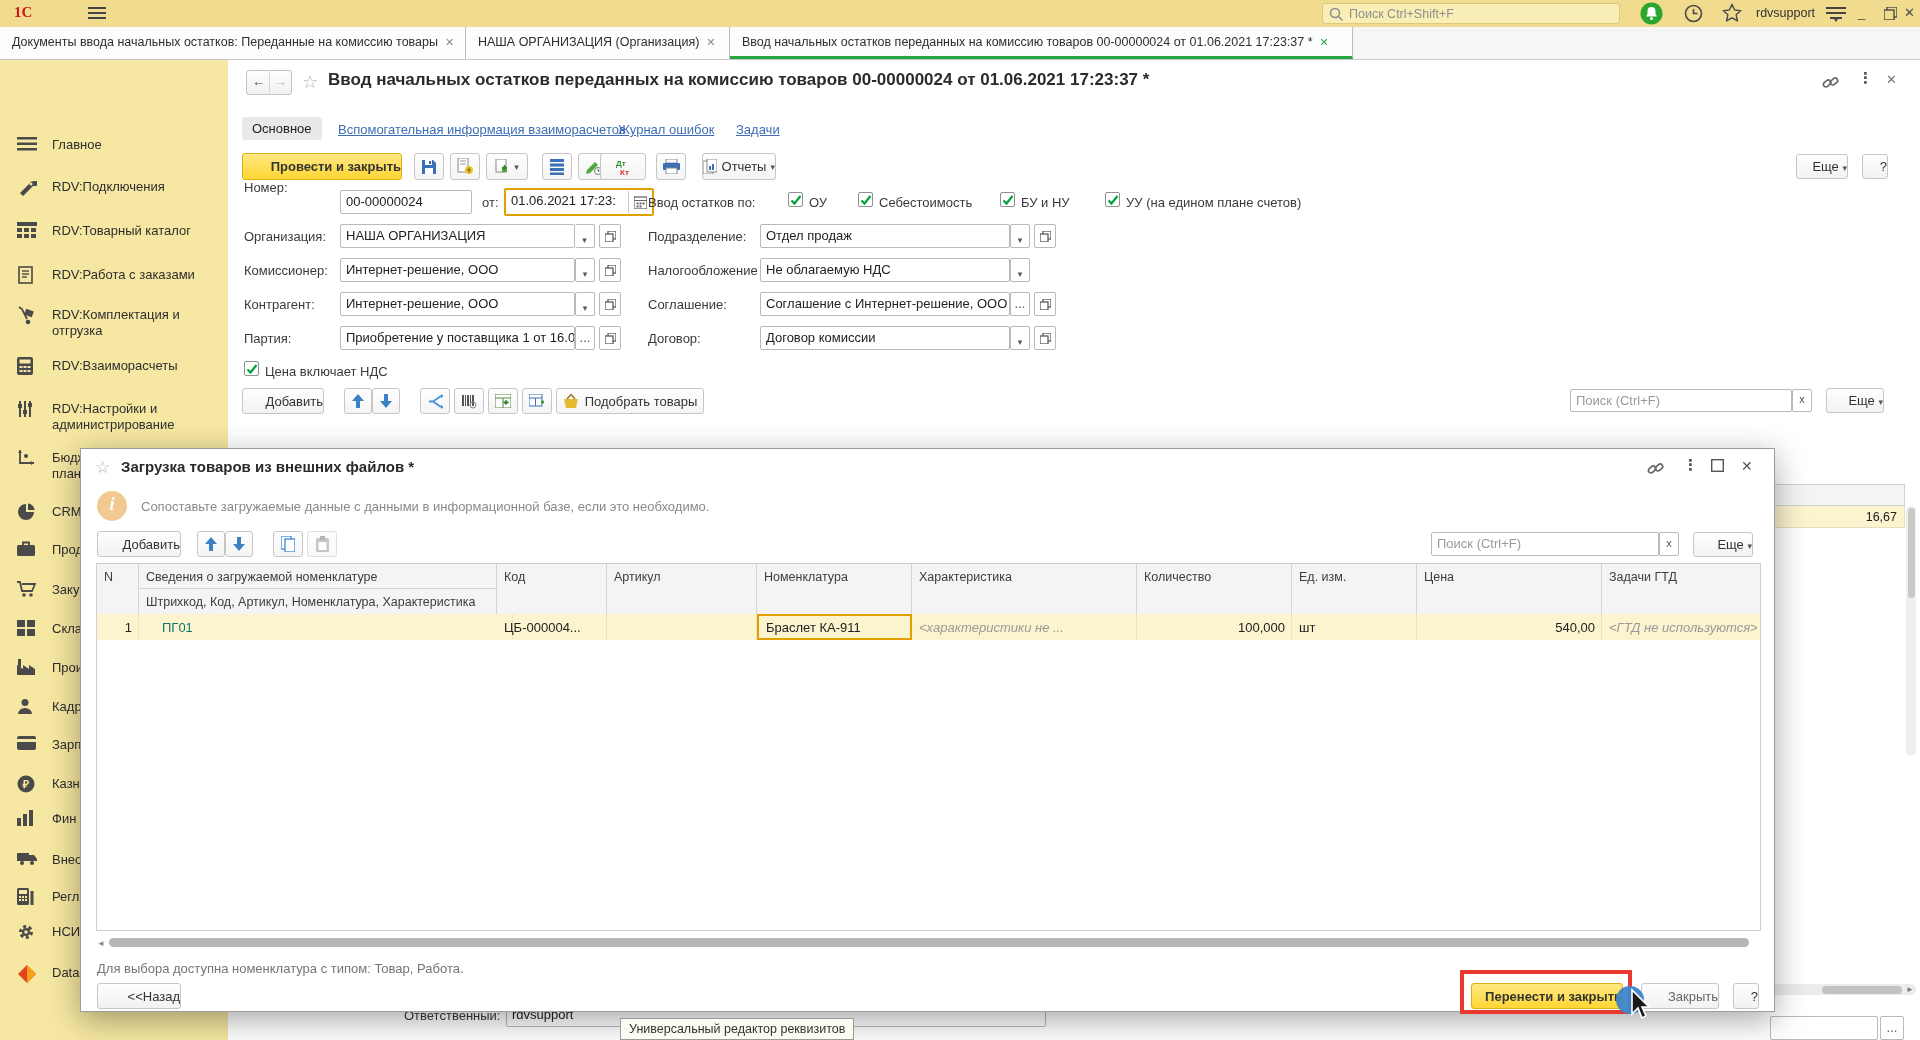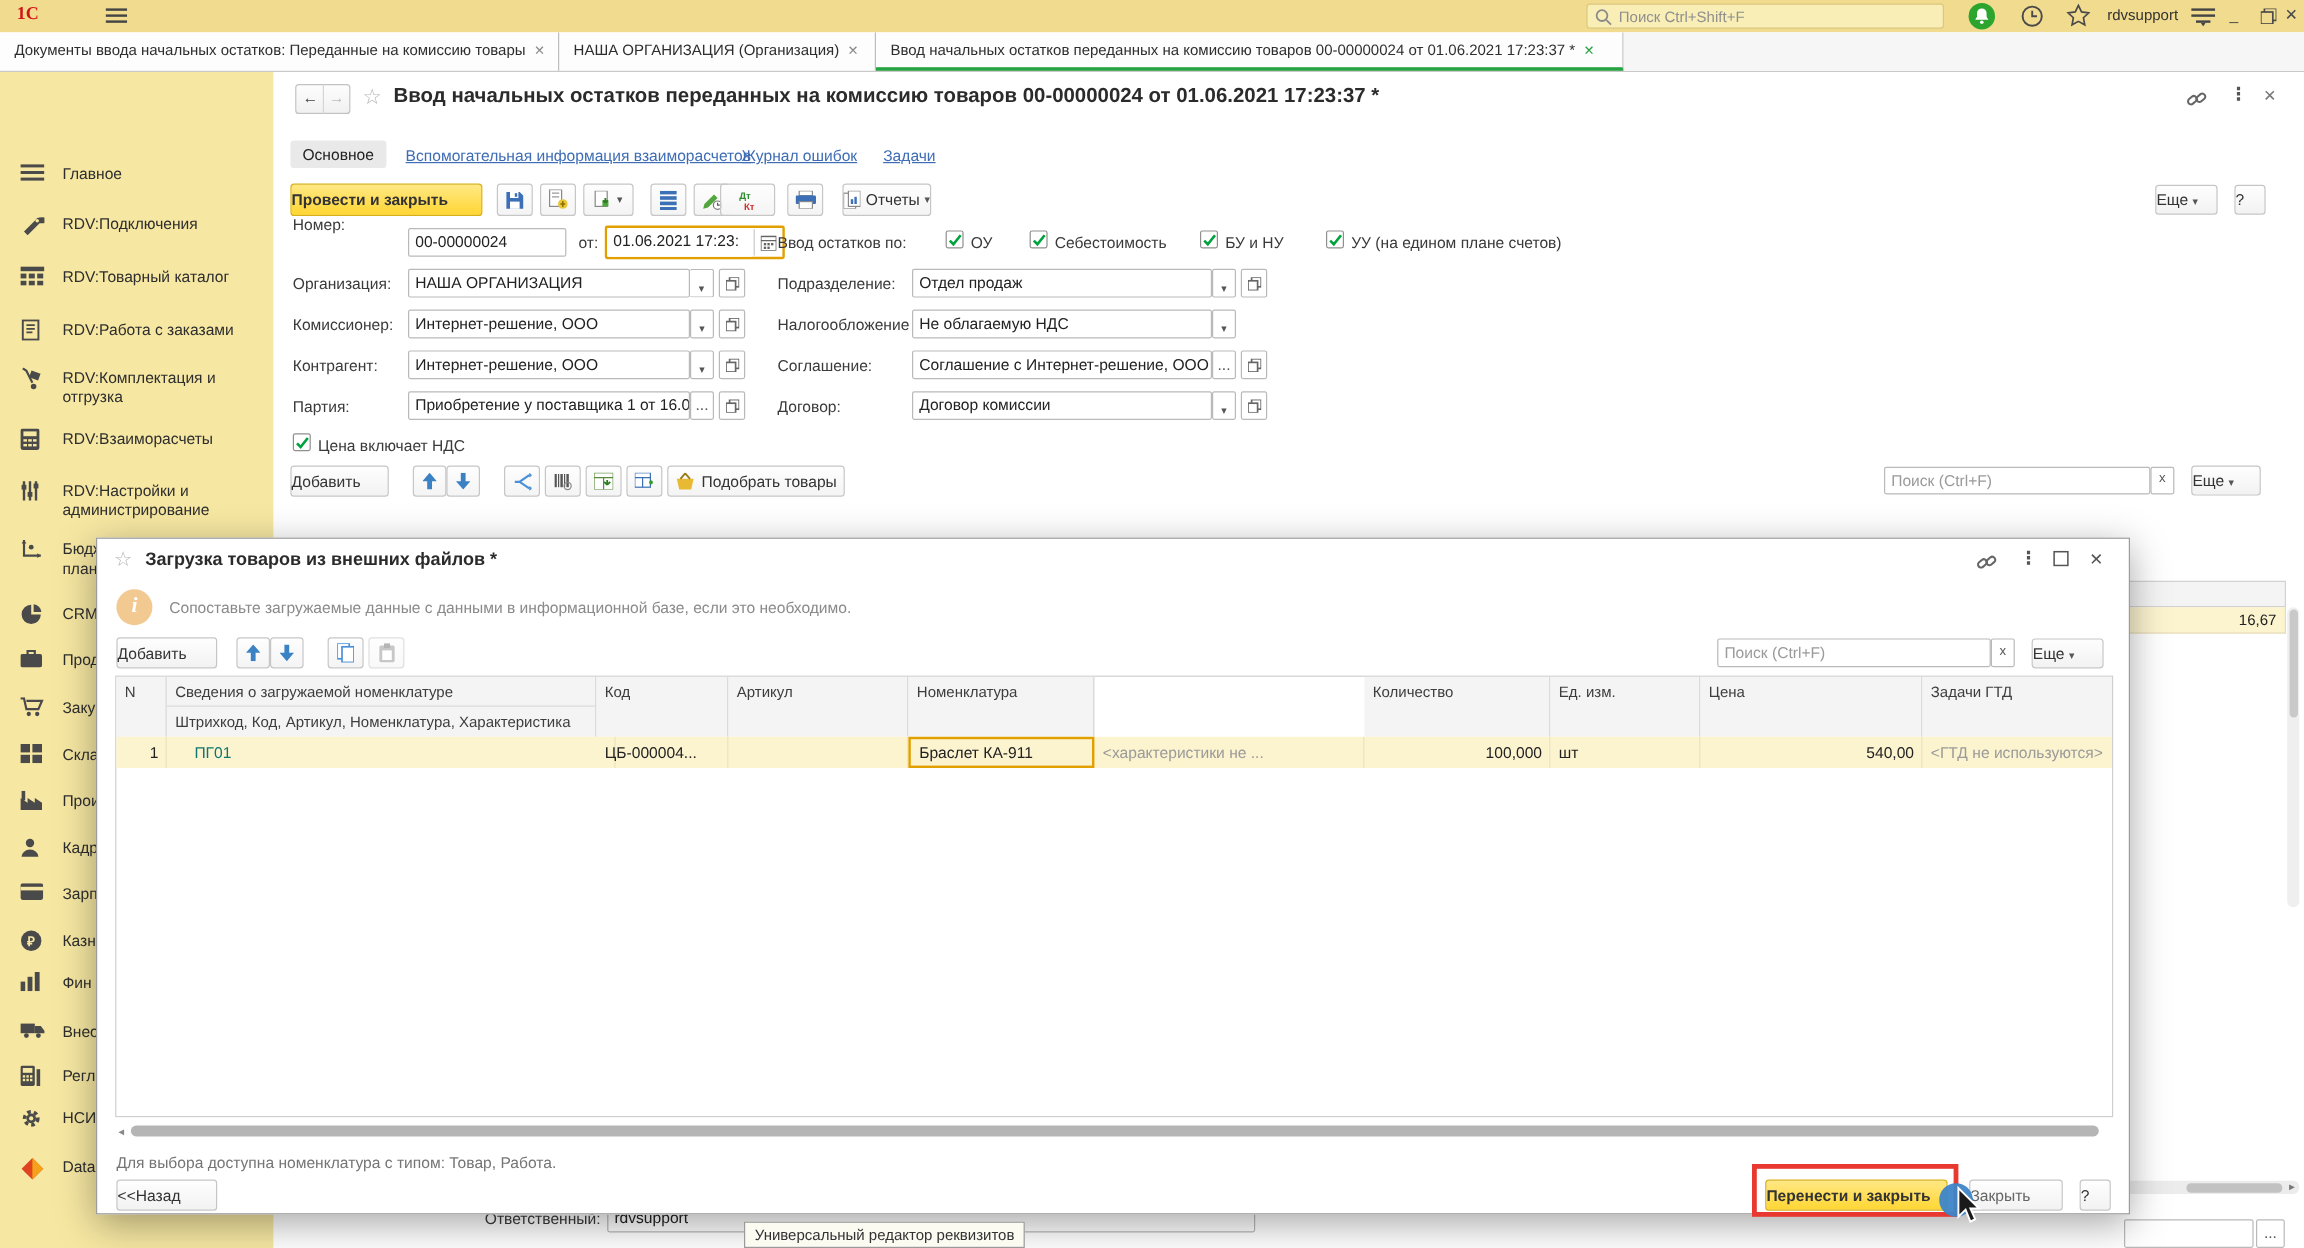--- a/index.html
+++ b/index.html
@@ -21,36 +21,36 @@
   .tab .x { color:#8a8a8a; margin-left:7px; font-size:11px; }
   .tab.active { border-bottom:3px solid #27a343; }
   .tab.active .x { color:#27a343; }
   .tabrest { position:absolute; top:0; left:1353px; width:567px; height:32px; background:#f6f6f6; }
   
   #sidebar { left:0; top:60px; width:228px; height:980px; background:#f6e7a2; z-index:1; }
   .side-item { position:absolute; left:0; width:228px; cursor:pointer; }
   .side-item .sic { position:absolute; left:17px; top:0; width:22px; height:20px; }
   .side-item .slb { position:absolute; left:52px; top:1px; width:170px; font-size:13px; color:#2e2e2e; line-height:16px; }
   
-  .btn { position:absolute; background:linear-gradient(#fefefe,#f2f2f2); border:1px solid #c6c6c6; border-radius:3px; text-align:left; color:#333; cursor:pointer; }
+  .btn { position:absolute; background:linear-gradient(#fefefe,#f2f2f2); border:1px solid #c6c6c6; border-radius:3px; text-align:right; color:#333; cursor:pointer; }
   .btn-yellow { background:linear-gradient(#ffe884,#ffd633); border:1px solid #d9b013; font-weight:bold; }
   .ibtn { position:absolute; background:linear-gradient(#fefefe,#f4f4f4); border:1px solid #c6c6c6; border-radius:3px; cursor:pointer; display:flex; align-items:center; justify-content:center; }
   .inp { position:absolute; background:#fff; border:1px solid #b9b9b9; border-radius:2px; padding:3px 5px 0 5px; white-space:nowrap; overflow:hidden; font-size:13px; color:#222; }
   .ctl { position:absolute; background:#fff; border:1px solid #b9b9b9; border-radius:2px; text-align:center; color:#555; cursor:pointer; }
   .lbl { position:absolute; font-size:13px; color:#3a3a3a; white-space:nowrap; }
   .link { position:absolute; font-size:13px; color:#3e6db5; text-decoration:underline; cursor:pointer; white-space:nowrap; }
   .chkbox { position:absolute; width:15px; height:15px; background:#fff; border:1px solid #8f8f8f; border-radius:2px; }
   .caret { font-size:9px; color:#555; }
   
   .mth { position:absolute; top:424px; height:22px; background:#f4f4f4; border:1px solid #d2d2d2; border-right:none; font-size:12px; color:#444; padding:4px 0 0 6px; white-space:nowrap; overflow:hidden; }
   
   #modal { left:80px; top:448px; width:1695px; height:564px; background:#fff; border:1px solid #9c9c9c; box-shadow:0 8px 30px rgba(0,0,0,.35); z-index:10; }
   .m-cell-h { position:absolute; background:#f4f4f4; border-right:1px solid #d5d5d5; font-size:12.5px; color:#3d3d3d; padding:6px 4px 0 7px; white-space:nowrap; overflow:hidden; }
   .m-cell { position:absolute; top:0; height:26px; padding:6px 6px 0 7px; font-size:13px; white-space:nowrap; overflow:hidden; border-right:1px solid #ece3c2; }
-  .gray { color:#9a9a9a; }
+  .gray { color:#9a9a9a;font-style:italic; }
   .num { text-align:right; }
   
   #hl-rect { left:1460px; top:970px; width:172px; height:44px; border:4px solid #e8382f; z-index:30; }
   #cursor { left:1612px; top:982px; z-index:31; }
   svg { display:block; }
 </style>
 </head>
 <body>
 
 <div id="titlebar" class="abs">
@@ -721,20 +721,21 @@
   <div class="btn" style="left:1612px;top:83px;width:60px;height:25px;padding-top:4px"><span>Еще</span> <span class="caret">▾</span></div>
 
   <div class="abs" style="left:15px;top:114px;width:1665px;height:368px;border:1px solid #cfcfcf">
 
     <div class="m-cell-h" style="left:0;top:0;width:42px;height:50px">N</div>
     <div class="m-cell-h" style="left:42px;top:0;width:358px;height:25px;border-bottom:1px solid #d5d5d5">Сведения о загружаемой номенклатуре</div>
     <div class="m-cell-h" style="left:42px;top:25px;width:358px;height:25px">Штрихкод, Код, Артикул, Номенклатура, Характеристика</div>
     <div class="m-cell-h" style="left:400px;top:0;width:110px;height:50px">Код</div>
     <div class="m-cell-h" style="left:510px;top:0;width:150px;height:50px">Артикул</div>
     <div class="m-cell-h" style="left:660px;top:0;width:155px;height:50px">Номенклатура</div>
+    <div class="m-cell-h" style="left:815px;top:0;width:225px;height:50px">Характеристика</div>
     <div class="m-cell-h" style="left:1040px;top:0;width:155px;height:50px">Количество</div>
     <div class="m-cell-h" style="left:1195px;top:0;width:125px;height:50px">Ед. изм.</div>
     <div class="m-cell-h" style="left:1320px;top:0;width:185px;height:50px">Цена</div>
     <div class="m-cell-h" style="left:1505px;top:0;width:158px;height:50px;border-right:none">Задачи ГТД</div>
 
     <div class="abs" style="left:0;top:50px;width:1663px;height:26px;background:#fcf3cf">
       <div class="m-cell num" style="left:0;width:42px;color:#222">1</div>
       <div class="m-cell" style="left:58px;width:358px;color:#0f766e">ПГ01</div>
       <div class="m-cell" style="left:400px;width:110px;color:#222">ЦБ-000004...</div>
       <div class="m-cell" style="left:510px;width:150px"></div>

